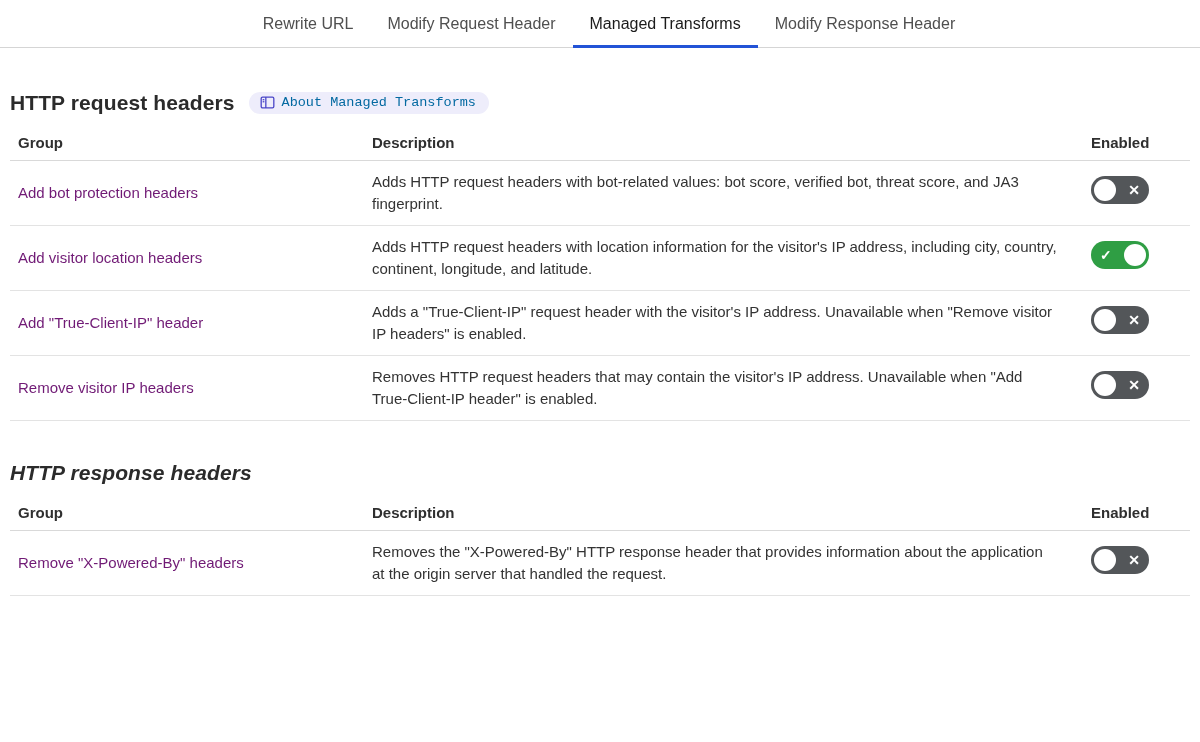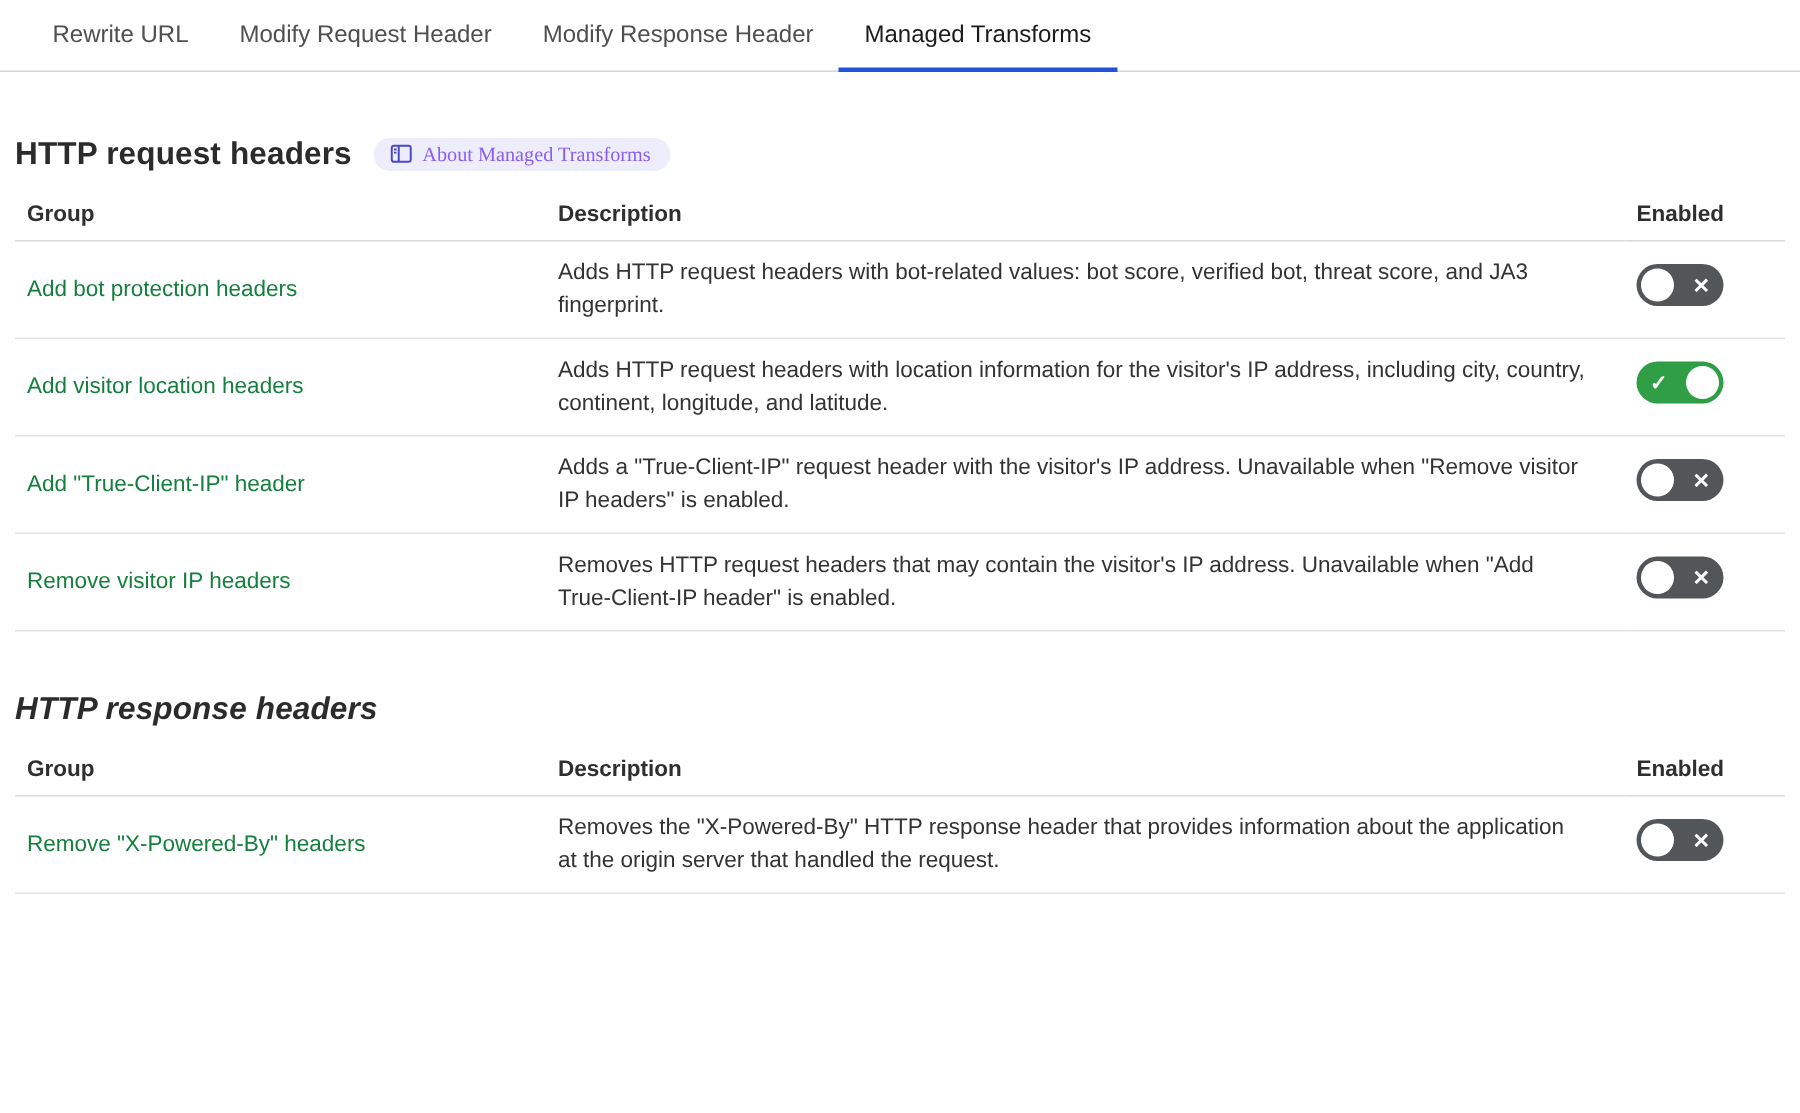--- a/index.html
+++ b/index.html
@@ -10,20 +10,21 @@
     font-size: 15px;
   }
 
   
   .tabbar {
     display: flex;
     align-items: flex-end;
     border-bottom: 1px solid #d5d5d5;
     padding-left: 18px;
     height: 48px;
+    justify-content: center;
   }
   .tab {
     padding: 14px 17px 12px 17px;
     font-size: 16px;
     color: #4f4f4f;
     cursor: pointer;
     border-bottom: 3px solid transparent;
     margin-bottom: -1px;
     white-space: nowrap;
     background: none;
@@ -49,26 +50,26 @@
     font-size: 21px;
     font-weight: 700;
     color: #2b2b2b;
     letter-spacing: 0.1px;
   }
   .about-badge {
     display: inline-flex;
     align-items: center;
     gap: 7px;
     background: #eeedfb;
-    color: #8b5cf6;
+    color: #0369a1;
     border: none;
     border-radius: 13px;
     padding: 4px 13px 5px 11px;
     font-size: 13.5px;
-    font-family: Liberation Serif, serif;
+    font-family: Liberation Mono, monospace;
     cursor: pointer;
     line-height: 1;
   }
   .about-badge svg { display: block; }
 
   
   table {
     width: 100%;
     border-collapse: collapse;
     table-layout: fixed;
@@ -85,21 +86,21 @@
     padding: 8px 8px 9px 8px;
     border-bottom: 1px solid #d9d9d9;
   }
   td {
     padding: 10px 8px;
     border-bottom: 1px solid #e3e3e3;
     vertical-align: middle;
     line-height: 22px;
     color: #333333;
   }
-  td.group-cell { color: #15803d; margin-left: 45px; }
+  td.group-cell { color: #701a75; margin-left: 45px; }
   td.desc-cell { padding-right: 26px; }
   td.enabled-cell { }
   .desc-link {
     color: #2b62c9;
     text-decoration: underline;
     cursor: pointer;
   }
   .ext-icon { display: inline-block; vertical-align: -2px; margin-left: 4px; }
 
   
@@ -135,22 +136,22 @@
   }
   .toggle.off .t-icon { right: 9px; }
   .toggle.on  .t-icon { left: 9px; }
 </style>
 </head>
 <body>
 
 <nav class="tabbar" id="tabbar">
     <button class="tab">Rewrite URL</button>
     <button class="tab">Modify Request Header</button>
+    <button class="tab active">Managed Transforms</button>
     <button class="tab">Modify Response Header</button>
-    <button class="tab active">Managed Transforms</button>
   </nav>
 
 <div class="content">
 
   <div class="section-head first">
     <h2>HTTP request headers</h2>
     <button class="about-badge">
       <span>
         <svg width="15" height="13" viewBox="0 0 16 14" fill="none" stroke="#4a46c7" stroke-width="1.4">
           <rect x="1.2" y="1.2" width="13.6" height="11.6" rx="1.5"></rect>

